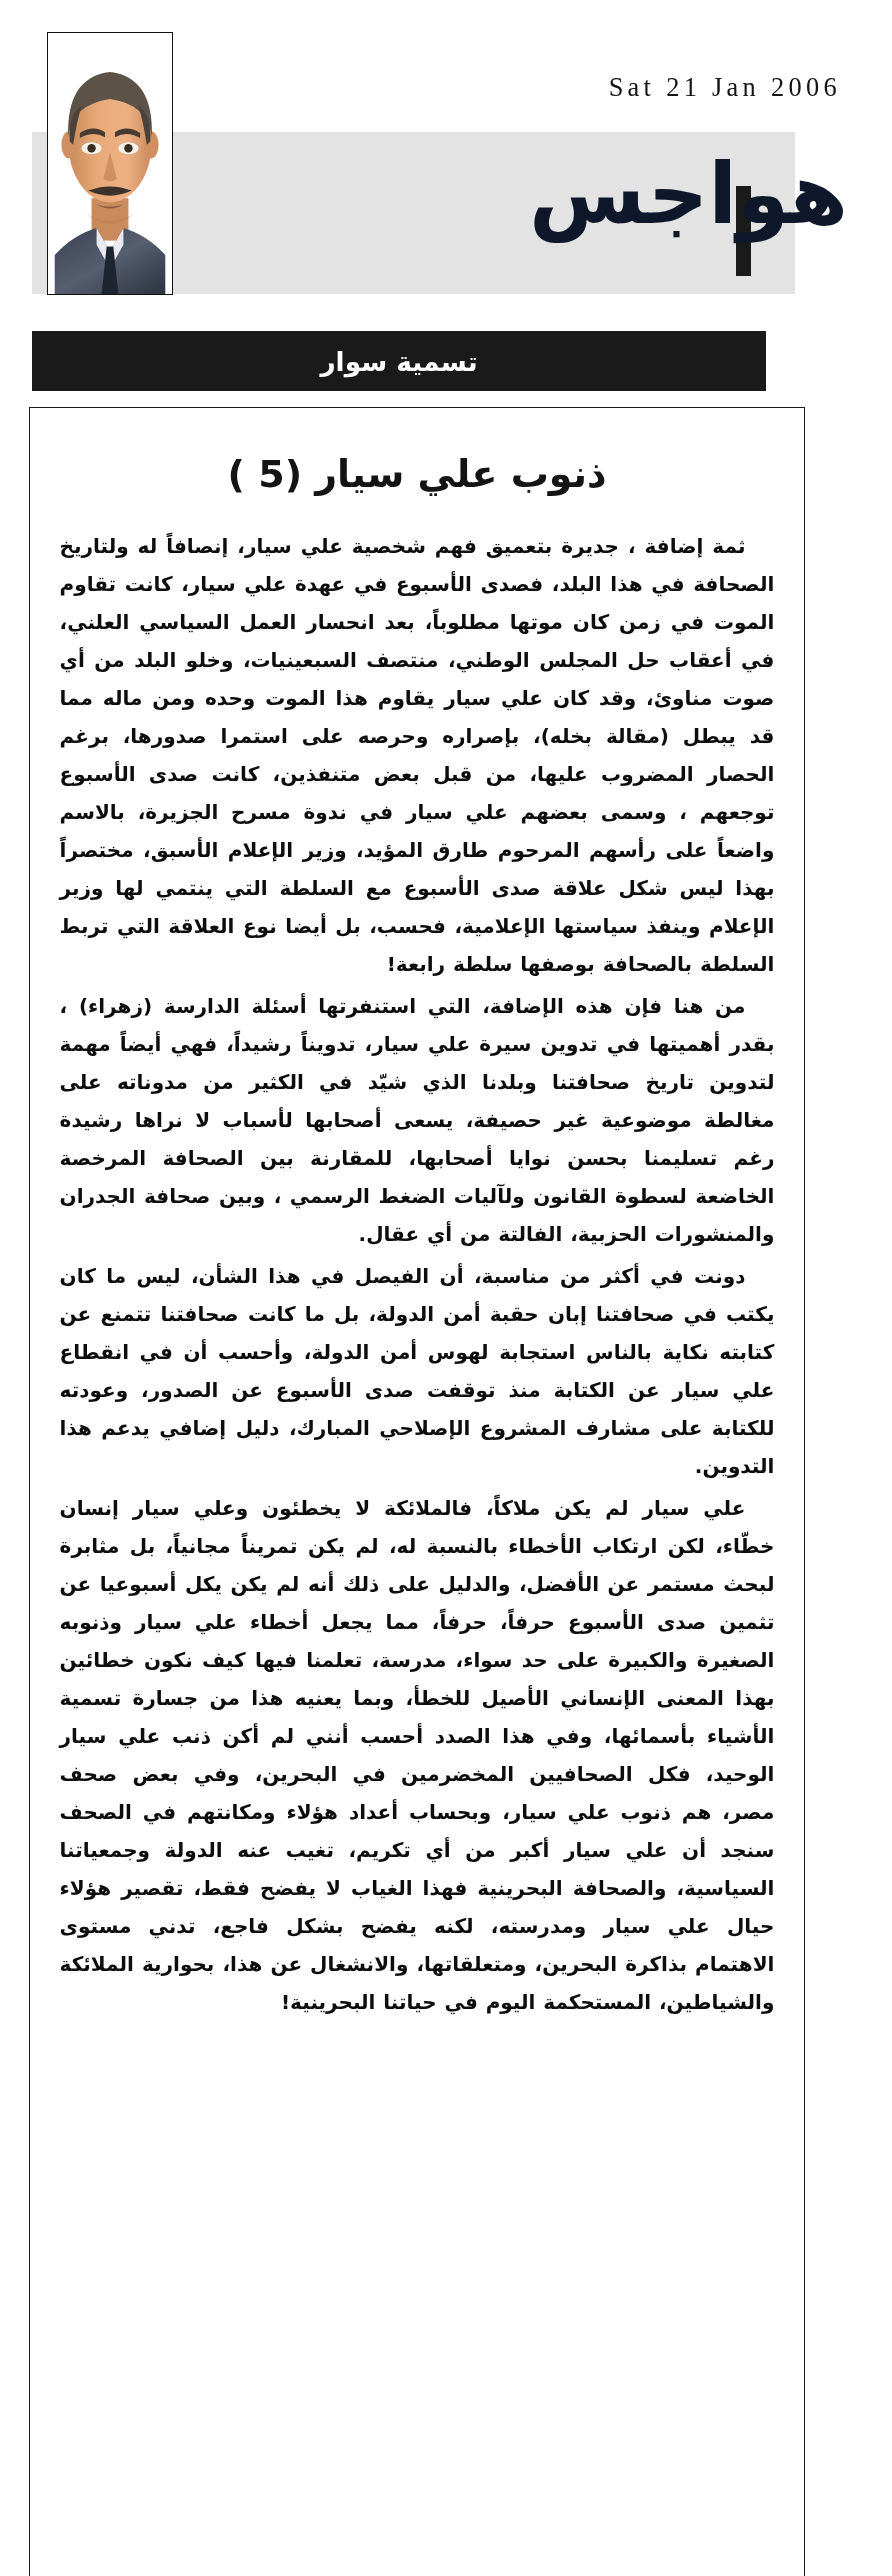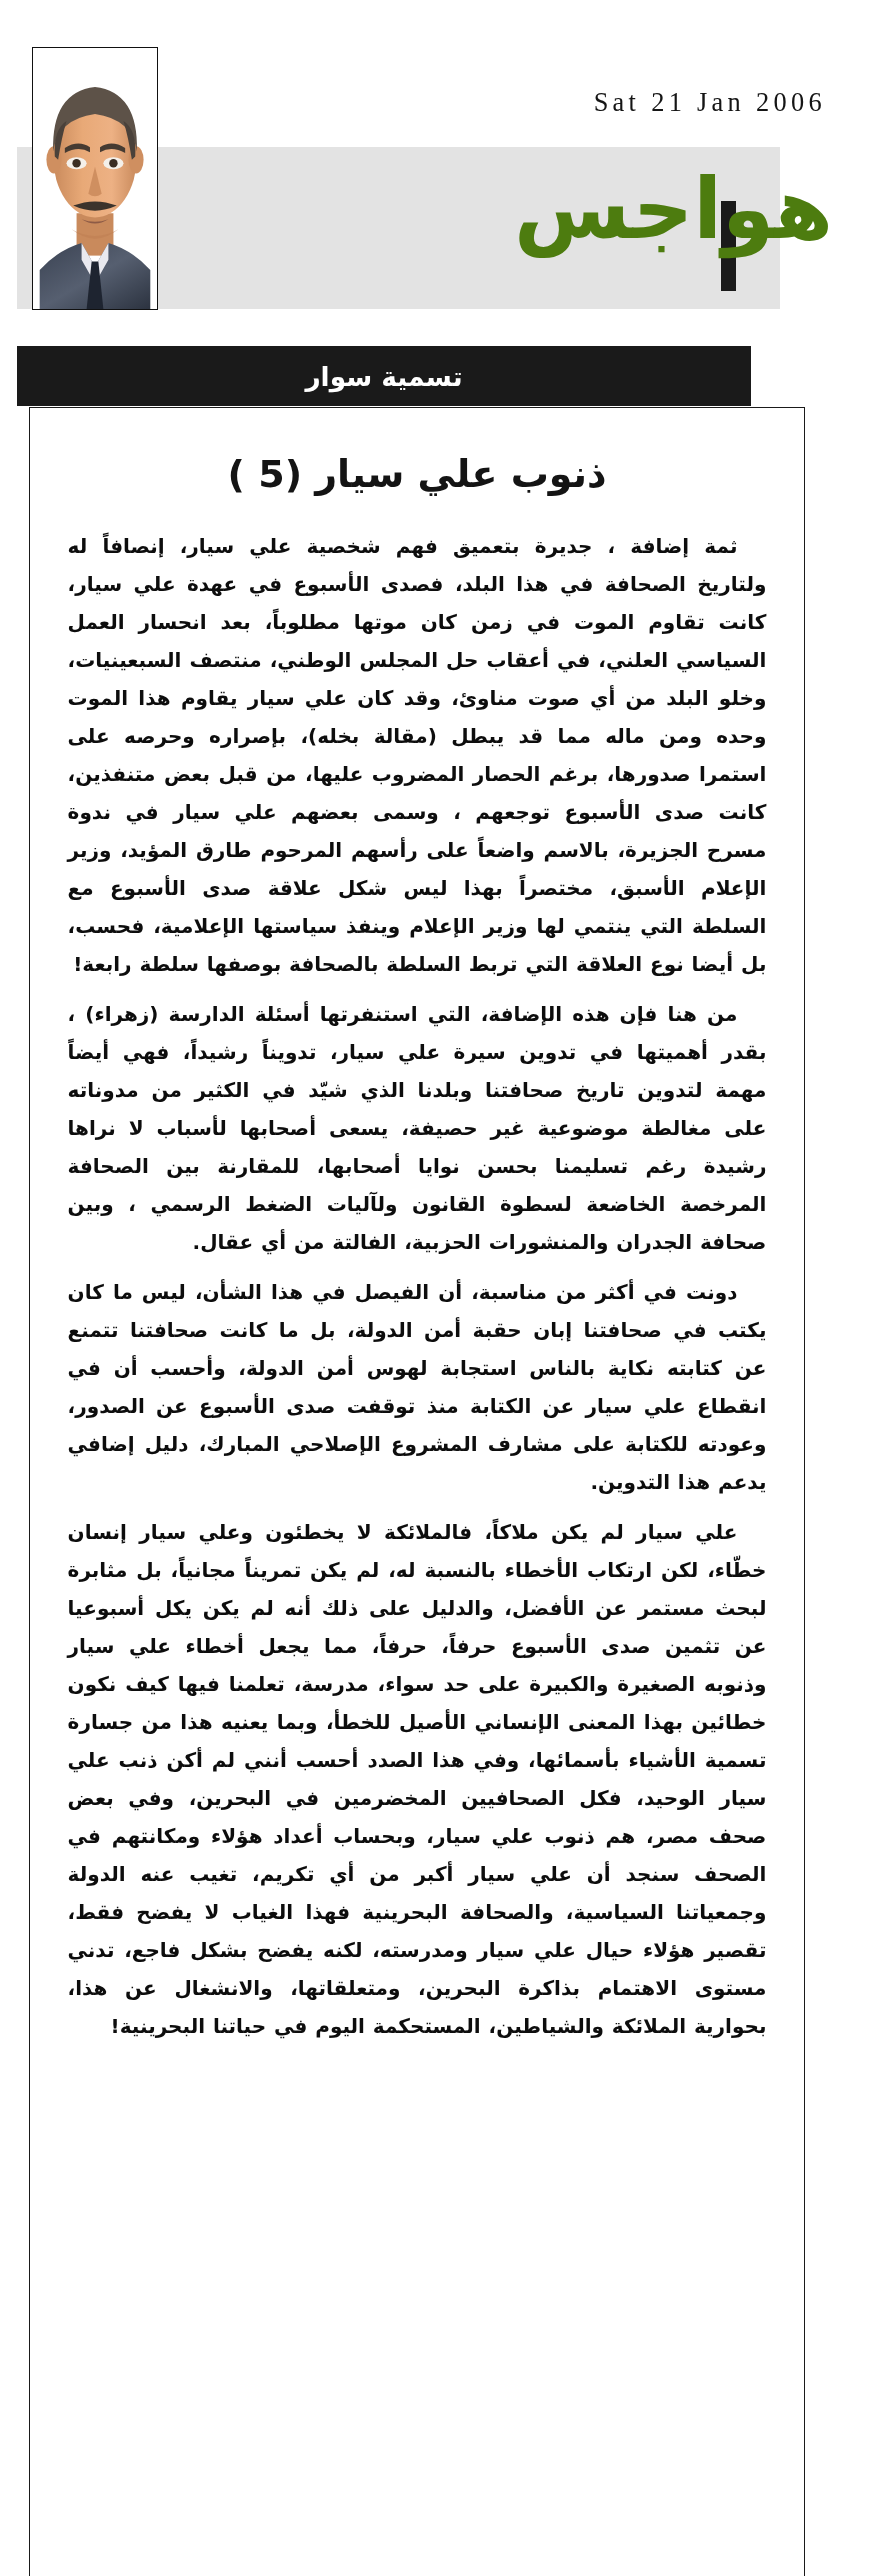--- a/index.html
+++ b/index.html
@@ -14,21 +14,21 @@
     font-family: "Liberation Serif", "DejaVu Serif", serif;
     position: relative;
     overflow: hidden;
   }
 
   .page {
     width: 892px;
     height: 2576px;
     position: relative;
     box-sizing: border-box;
-    padding: 15px;
+    padding: 0;
   }
 
   
   .masthead {
     position: relative;
     height: 341px;
     width: 892px;
   }
 
   .grey-band {
@@ -75,21 +75,21 @@
     white-space: nowrap;
   }
 
   .masthead-title {
     position: absolute;
     right: 44px;
     top: 152px;
     font-family: "DejaVu Sans", "Liberation Sans", sans-serif;
     font-size: 84px;
     font-weight: bold;
-    color: #4d7c0f;
+    color: #0f172a;
     line-height: 1;
     direction: rtl;
     white-space: nowrap;
   }
 
   .author-bar {
     position: absolute;
     left: 32px;
     top: 331px;
     width: 734px;
@@ -140,21 +140,21 @@
     font-family: "DejaVu Sans", "Liberation Sans", sans-serif;
     font-size: 20px;
     font-weight: bold;
     line-height: 38px;
     color: #0d0d0d;
     letter-spacing: -0.2px;
     word-spacing: 0.9px;
   }
 
   .body-text p {
-    margin: 12px;
+    margin: 4px;
     text-indent: 29px;
   }
 
   .footer-rule-top {
     position: absolute;
     left: 25.6px;
     right: 25.6px;
     bottom: 101px;
     height: 1.7px;
     background: #4a4a4a;

